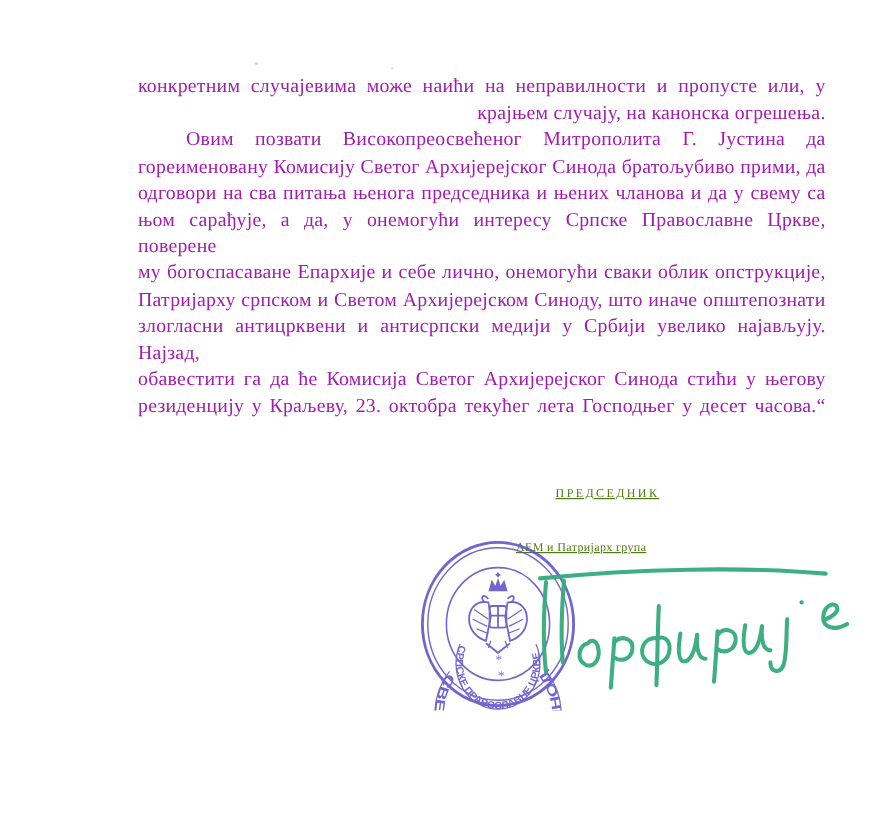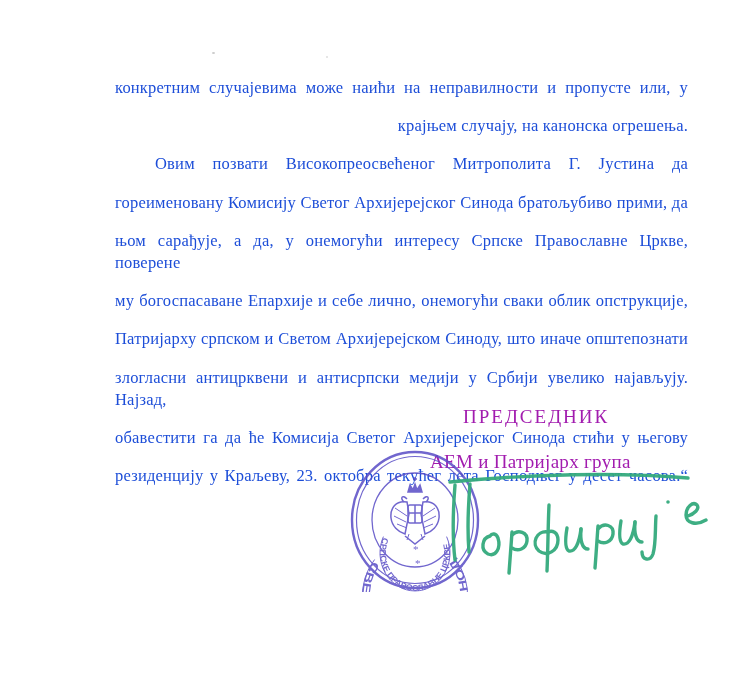--- a/index.html
+++ b/index.html
@@ -4,31 +4,31 @@
 <style>
   html,body{margin:0;padding:0;}
   body{
     width:740px;height:687px;position:relative;background:#ffffff;
     font-family:"Liberation Serif","DejaVu Serif",serif;
     overflow:hidden;
   }
   .page{position:absolute;inset:0;background:#ffffff;}
   
   .textline{
-    font-size:16.5px;line-height:22.2px;color:#1d4ed8;
-    letter-spacing:0.2px;white-space:normal;margin-top:16px;
+    font-size:16.5px;line-height:22.2px;color:#a21caf;
+    letter-spacing:0.2px;white-space:normal;
   }
   .just{text-align:justify;text-align-last:justify;}
   .plain{text-align:right;}
   .ind40{padding-left:40px;box-sizing:border-box;}
   .ind44{padding-left:44px;box-sizing:border-box;}
   #quote-block{position:absolute;left:115px;top:61px;width:573px;}
   #tail-block{position:absolute;left:63px;top:328px;width:650px;}
   
-  .sigline{position:absolute;color:#a21caf;font-size:19px;white-space:nowrap;}
+  .sigline{position:absolute;color:#4d7c0f;font-size:10px;white-space:nowrap;text-decoration:underline;}
   #sig-line-1{left:463px;top:406px;letter-spacing:2px;}
   #sig-line-2{left:388px;top:428px;letter-spacing:1.8px;}
   #sig-line-3{left:430px;top:451px;letter-spacing:0.3px;}
   
   #stamp-svg{position:absolute;left:349px;top:450px;opacity:0.86;}
   #autograph-svg{position:absolute;left:430px;top:460px;opacity:0.95;}
   .speck{position:absolute;background:#b5b5b5;border-radius:50%;}
   #speck-1{left:212px;top:52px;width:3px;height:2px;opacity:.7;}
   #speck-2{left:326px;top:56px;width:2px;height:2px;opacity:.45;}
 </style>
@@ -38,20 +38,21 @@
 <div class="page">
 
   <div class="speck" id="speck-1"></div>
   <div class="speck" id="speck-2"></div>
 
   <div id="quote-block">
     <div class="textline just">конкретним случајевима може наићи на неправилности и пропусте или, у</div>
     <div class="textline plain">крајњем случају, на канонска огрешења.</div>
     <div class="textline just ind40">Овим позвати Високопреосвећеног Митрополита Г. Јустина да</div>
     <div class="textline just">гореименовану Комисију Светог Архијерејског Синода братољубиво прими, да</div>
+    <div class="textline just">одговори на сва питања њенога председника и њених чланова и да у свему са</div>
     <div class="textline just">њом сарађује, а да, у онемогући интересу Српске Православне Цркве, поверене</div>
     <div class="textline just">му богоспасаване Епархије и себе лично, онемогући сваки облик опструкције,</div>
     <div class="textline just">Патријарху српском и Светом Архијерејском Синоду, што иначе општепознати</div>
     <div class="textline just">злогласни антицрквени и антисрпски медији у Србији увелико најављују. Најзад,</div>
     <div class="textline just">обавестити га да ће Комисија Светог Архијерејског Синода стићи у његову</div>
     <div class="textline just">резиденцију у Краљеву, 23. октобра текућег лета Господњег у десет часова.“</div>
   </div>
 
   <div id="tail-block">
   </div>

